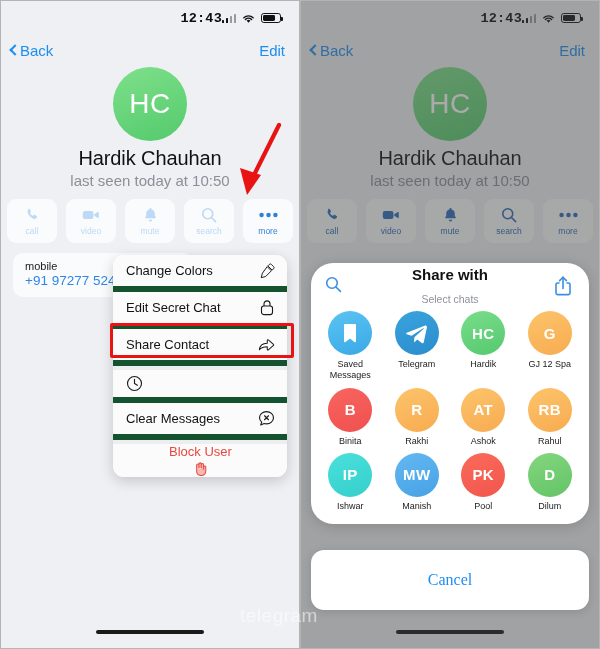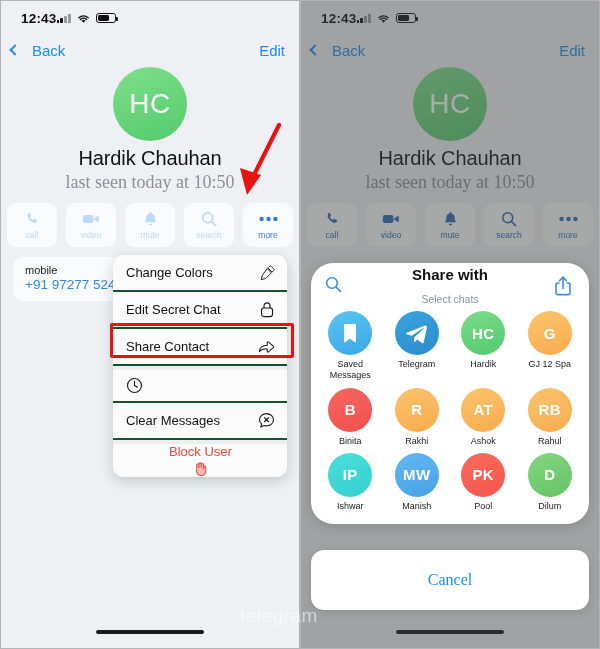--- a/index.html
+++ b/index.html
@@ -27,23 +27,24 @@
     background: rgba(70,70,70,0.46);
     z-index: 40;
     pointer-events: none;
   }
 
   
   .statusbar {
     position: relative;
     height: 34px;
     display: flex; align-items: center;
-    justify-content: flex-start;
+    justify-content: flex-end;
     padding: 0 18px 0 20px;
     z-index: 5;
+    font-family: Liberation Mono, monospace;
   }
   .status-time { font-size: 13.5px; font-weight: bold; color: #0d0d0d; letter-spacing: .2px; }
   .status-icons { display: flex; align-items: center; gap: 5px; }
   .sig { display: flex; align-items: flex-end; gap: 1.5px; height: 10px; }
   .sig i { display: block; width: 2.4px; background: #111; border-radius: .5px; }
   .sig i:nth-child(1){height:3.5px;} .sig i:nth-child(2){height:5.5px;}
   .sig i:nth-child(3){height:7.5px; background:#9a9a9a;} .sig i:nth-child(4){height:9.5px; background:#9a9a9a;}
   .batt {
     width: 20px; height: 10px; border: 1.3px solid #111; border-radius: 2.8px;
     position: relative; display: flex; align-items: center; padding: 1px;
@@ -54,39 +55,39 @@
   }
   .batt i { display:block; height:100%; width:72%; background:#111; border-radius:1.4px; }
 
   
   .navbar {
     position: relative; z-index: 5;
     height: 30px;
     display: flex; align-items: center; justify-content: space-between;
     padding: 0 14px 0 10px;
   }
-  .nav-back { display:flex; align-items:center; gap:13px; color:#1c8ef0; font-size:15px; }
+  .nav-back { display:flex; align-items:center; gap:1px; color:#1c8ef0; font-size:15px; }
   .chev-l {
     width: 8px; height: 8px; border-left: 2.4px solid #1c8ef0; border-bottom: 2.4px solid #1c8ef0;
     transform: rotate(45deg); margin-top: 0px;
   }
   .nav-edit { color:#1c8ef0; font-size:15px; }
 
   
   .profile { position: relative; z-index: 5; text-align: center; padding-top: 2px; }
   .avatar-big {
     width: 74px; height: 74px; border-radius: 50%;
     margin: 0 auto 6px;
     background: linear-gradient(160deg,#7ee08a 0%,#54ca6d 100%);
     color: #fff; font-size: 28px; font-weight: 500;
     display: flex; align-items: center; justify-content: center;
     letter-spacing: .5px;
   }
   .name { font-size: 20px; color: #111; font-weight: 400; letter-spacing: -.1px; }
-  .subtitle { font-size: 18px; color: #8b8f98; margin-top: 2px; font-family: Liberation Serif, serif; }
+  .subtitle { font-size: 15px; color: #8b8f98; margin-top: 2px; }
 
   
   .actions {
     position: relative; z-index: 5;
     display: flex; justify-content: space-between;
     padding: 10px 6px 0;
   }
   .act {
     width: 50px; height: 44px; background: #fafbfc; border-radius: 9px;
     display: flex; flex-direction: column; align-items: center; justify-content: center;
@@ -116,21 +117,21 @@
   .ctx-menu {
     position: absolute; left: 112px; top: 254px; width: 174px;
     background: #fbfbfb; border-radius: 11px;
     box-shadow: 0 4px 14px rgba(0,0,0,.18);
     z-index: 20; overflow: hidden;
   }
   .ctx-item {
     height: 37px; display: flex; align-items: center; justify-content: space-between;
     padding: 0 12px 0 13px;
     font-size: 13px; color: #121212;
-    border-bottom: 2px solid #14532d;
+    border-bottom: 6px solid #14532d;
     background: #fbfbfb;
   }
   .ctx-item:last-child { border-bottom: none; }
   .ctx-item.danger { color: #e8493f; flex-direction: column; }
   .ctx-item.gap-top { border-top: 4px solid #eceef1; }
   .ctx-ico { width: 17px; height: 17px; display:flex; align-items:center; justify-content:center; }
 
   
   .hl-rect {
     position: absolute; z-index: 30;

